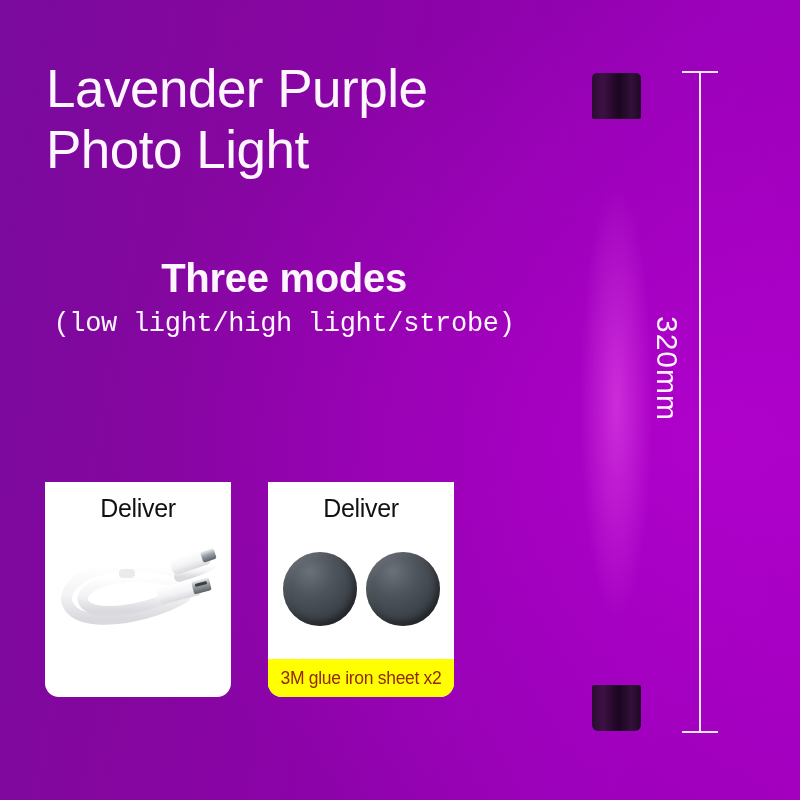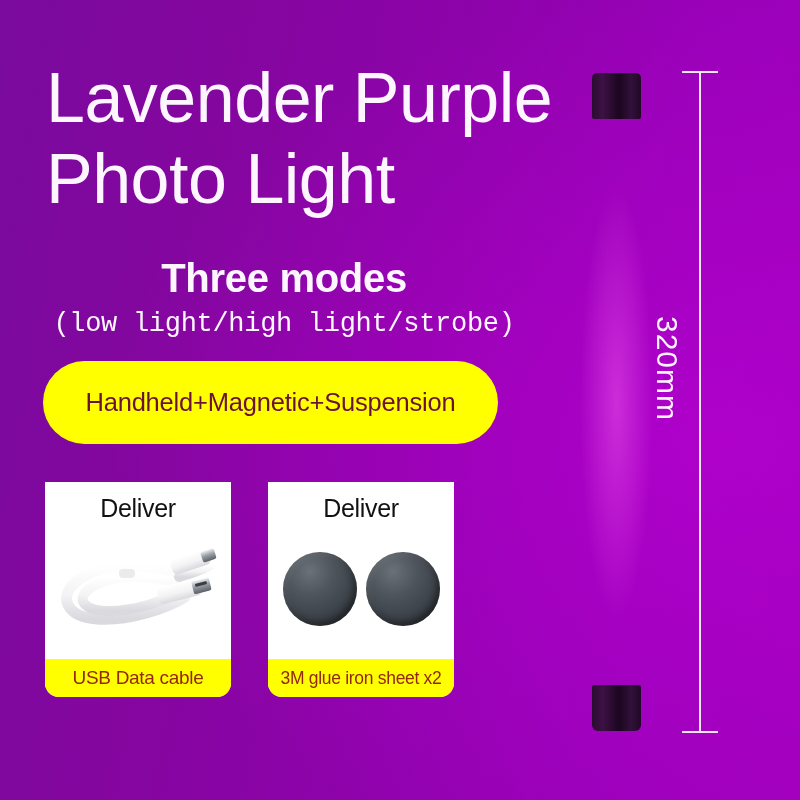--- a/index.html
+++ b/index.html
@@ -19,21 +19,21 @@
       linear-gradient(100deg, #7a0a9e 0%, #84069f 26%, #8e03ab 52%, #9a01b9 76%, #a000bd 100%);
   }
 
   
   .headline {
     position: absolute;
     left: 46px;
     top: 58px;
     width: 520px;
     color: #fdf6ff;
-    font-size: 70px;
+    font-size: 53px;
     line-height: 1.16;
     font-weight: 400;
     letter-spacing: -0.5px;
     white-space: pre-line;
   }
 
   
   .modes-title {
     position: absolute;
     left: 44px;
@@ -239,23 +239,20 @@
 <body>
 
 <div id="stage">
 
   <div class="headline">Lavender Purple
 Photo Light</div>
 
   <div class="modes-title">Three modes</div>
   <div class="modes-sub">(low light/high light/strobe)</div>
 
-  <div class="badge">
-    <span class="badge-text">Handheld+Magnetic+Suspension</span>
-  </div>
 
   <div class="cards">
 
     <div class="card">
       <div class="card-title">Deliver</div>
       <div class="card-art">
         <svg class="cable" viewBox="0 0 170 96">
           <defs>
             <linearGradient id="cblA" x1="0" y1="0" x2="0" y2="1">
               <stop offset="0%" stop-color="#ffffff"></stop>
@@ -281,21 +278,20 @@
             <rect x="150" y="16" width="14" height="11" rx="2" fill="url(#metal)"></rect>
           </g>
 
           <g transform="rotate(-14 126 52)">
             <rect x="104" y="44" width="44" height="17" rx="5" fill="url(#cblA)"></rect>
             <rect x="140" y="46" width="18" height="13" rx="2" fill="url(#metal)"></rect>
             <rect x="143" y="49" width="12" height="3" rx="1" fill="#3a3f44"></rect>
           </g>
         </svg>
       </div>
-      <div class="card-footer">USB Data cable</div>
     </div>
 
     <div class="card">
       <div class="card-title">Deliver</div>
       <div class="card-art">
         <div class="discs">
           <div class="disc"></div>
           <div class="disc"></div>
         </div>
       </div>

